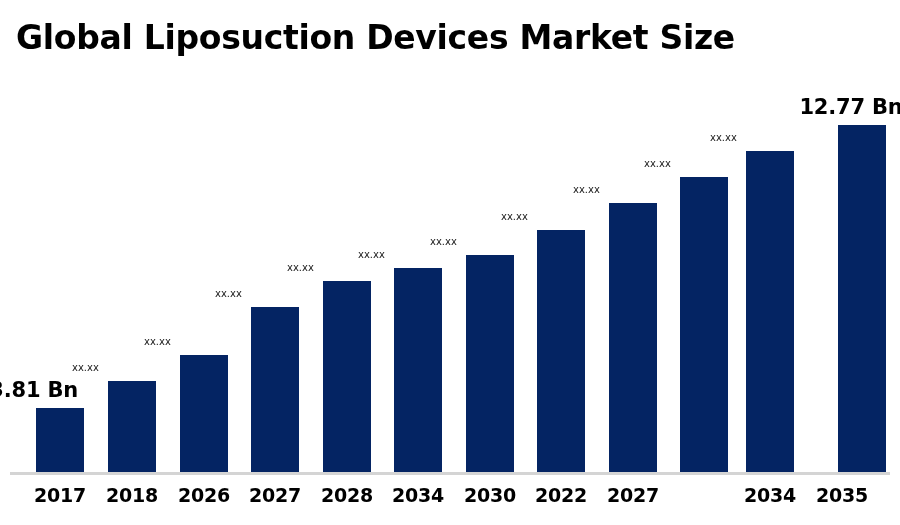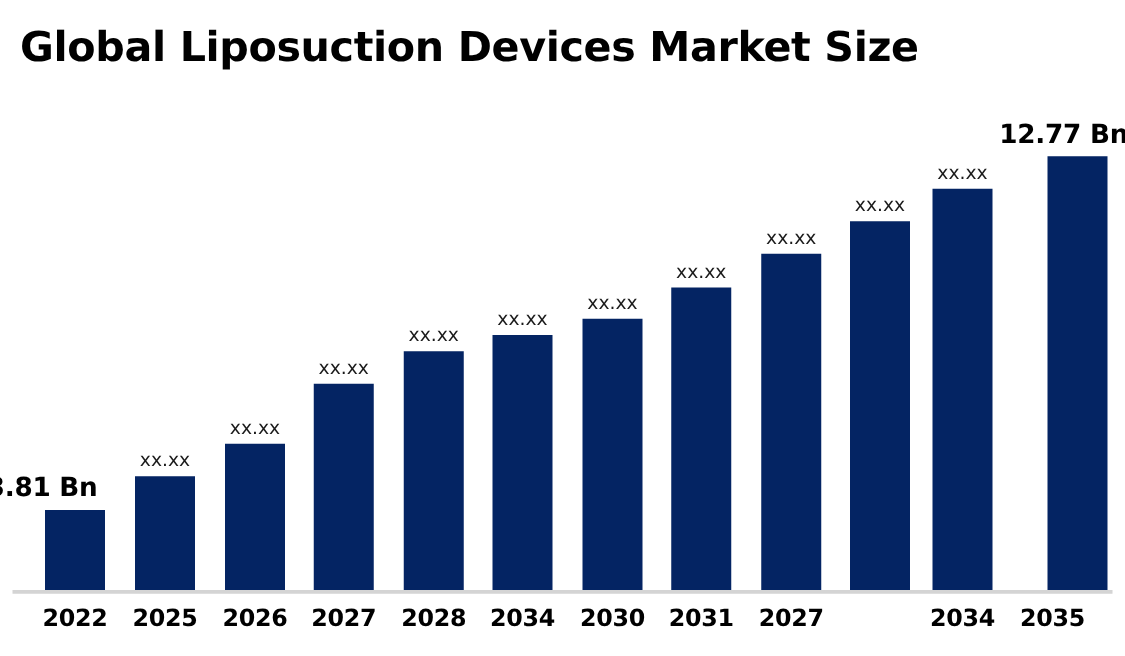--- a/index.html
+++ b/index.html
@@ -65,24 +65,24 @@
   .bar-wrap {
     position: absolute;
     top: 0;
     height: 472px;
     width: 48px;
   }
 
   .value-label {
     position: absolute;
     width: 120px;
-    text-align: center;
+    text-align: left;
     left: -36px;
     font-family: "DejaVu Sans", sans-serif;
-    font-size: 15px;
+    font-size: 10px;
     font-weight: normal;
     color: #1a1a1a;
     white-space: nowrap;
     line-height: 18px;
   }
 
   .value-label.emphasis {
     font-size: 21px;
     font-weight: bold;
     color: #000000;
@@ -182,26 +182,26 @@
         </div>
         <div class="bar-wrap" style="left: 818px; padding-left: 20px;">
           <div class="bar" style="height: 347px; background: rgb(4, 36, 99);"></div>
           <div class="value-label emphasis align-right-outside" style="bottom: 353px;">12.77 Bn</div>
         </div>
       </div>
     <div id="axis-line"></div>
   </div>
 
   <div id="x-axis-labels">
-      <div class="x-label" style="left: 12px;">2022</div>
-      <div class="x-label" style="left: 84px;">2025</div>
+      <div class="x-label" style="left: 12px;">2017</div>
+      <div class="x-label" style="left: 84px;">2018</div>
       <div class="x-label" style="left: 156px;">2026</div>
       <div class="x-label" style="left: 227px;">2027</div>
       <div class="x-label" style="left: 299px;">2028</div>
       <div class="x-label" style="left: 370px;">2034</div>
       <div class="x-label" style="left: 442px;">2030</div>
-      <div class="x-label" style="left: 513px;">2031</div>
+      <div class="x-label" style="left: 513px;">2022</div>
       <div class="x-label" style="left: 585px;">2027</div>
       <div class="x-label" style="left: 722px;">2034</div>
       <div class="x-label" style="left: 794px;">2035</div>
     </div>
 
 </div>
 
 </body></html>

